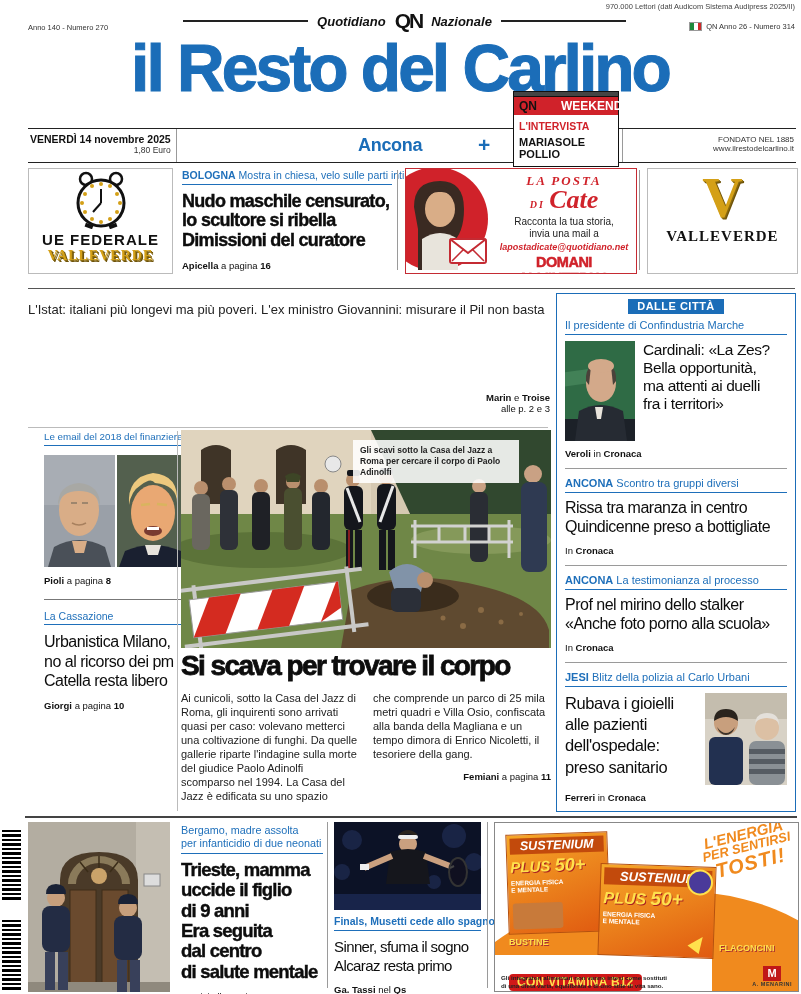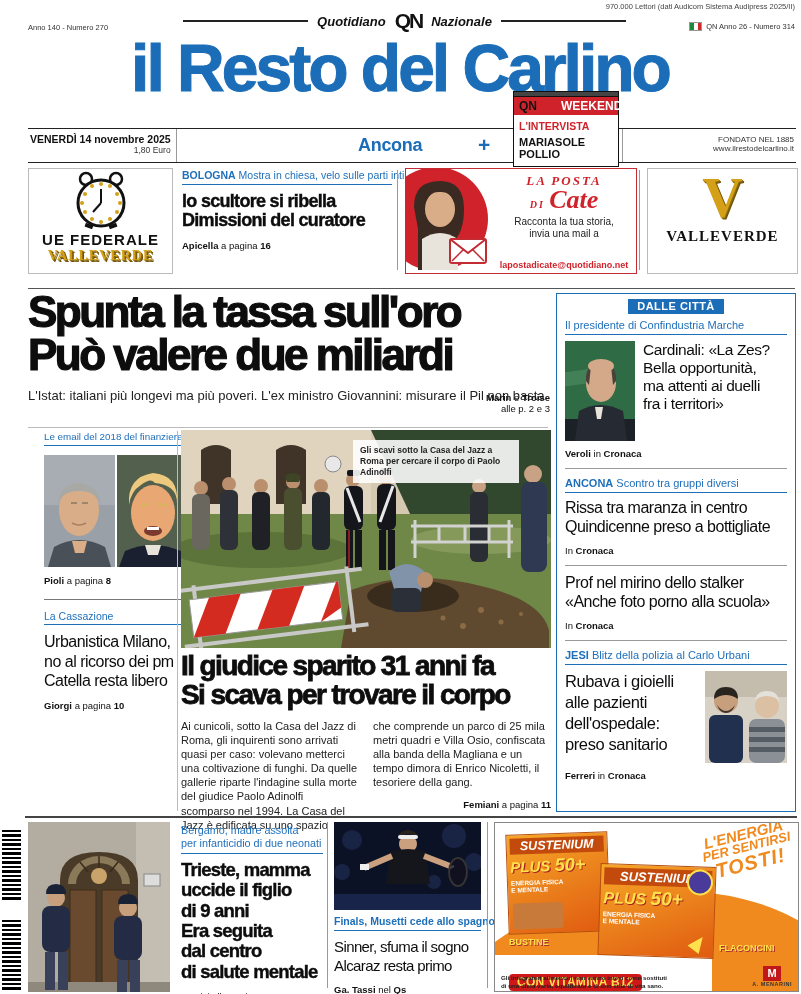--- a/index.html
+++ b/index.html
@@ -106,20 +106,21 @@
     <div style="font-size:15px;font-weight:700;letter-spacing:1px;margin-top:2px;">UE FEDERALE</div>
     <div class="goldV" style="font-size:14px;letter-spacing:1px;">VALLEVERDE</div>
   </div>
 
   <div class="abs" style="left:182px;top:169px;width:210px;">
     <div class="k nw" style="font-size:10.5px;">
       <b>BOLOGNA</b>
       <span>Mostra in chiesa, velo sulle parti intime</span>
     </div>
     <div class="hl" style="margin-top:7px;font-size:18px;font-weight:700;line-height:1.1;letter-spacing:-0.7px;-webkit-text-stroke:0.4px #0d0d0d;">
+      <div class="nw">Nudo maschile censurato,</div>
       <div class="nw">lo scultore si ribella</div>
       <div class="nw">Dimissioni del curatore</div>
     </div>
     <div class="by" style="margin-top:9px;">
       <b>Apicella</b>
       <span>a pagina</span>
       <b>16</b>
     </div>
   </div>
 
@@ -140,39 +141,35 @@
       </g>
     </svg>
     <div style="flex:1;text-align:center;padding-top:4px;">
       <div style="font-family:'Liberation Serif',serif;font-style:italic;font-weight:700;color:#d0222a;font-size:13px;letter-spacing:2px;">LA POSTA</div>
       <div style="margin-top:-4px;">
         <span style="font-family:'Liberation Serif',serif;font-style:italic;font-weight:700;color:#d0222a;font-size:10px;letter-spacing:2px;">DI</span>
         <span style="font-family:'Liberation Serif',serif;font-style:italic;font-weight:700;color:#d0222a;font-size:26px;">Cate</span>
       </div>
       <div style="font-size:10px;color:#222;line-height:1.2;margin-top:1px;">Racconta la tua storia,</div>
       <div style="font-size:10px;color:#222;line-height:1.2;">invia una mail a</div>
-      <div style="font-size:9px;color:#d0222a;font-weight:700;margin-top:20px;">lapostadicate@quotidiano.net</div>
+      <div style="font-size:9px;color:#d0222a;font-weight:700;font-style:italic;margin-top:2px;">lapostadicate@quotidiano.net</div>
       <div style="font-size:14.5px;color:#d0222a;font-weight:700;letter-spacing:-0.5px;margin-top:2px;-webkit-text-stroke:0.5px #d0222a;">DOMANI ALL'INTERNO</div>
     </div>
   </div>
 
   <div class="abs vline" style="left:639px;top:170px;height:100px;"></div>
 
   <div class="abs" style="left:647px;top:168px;width:149px;height:104px;border:1px solid #bbb;text-align:center;">
     <div class="goldV" style="font-size:56px;line-height:1.05;">V</div>
     <div style="font-family:'Liberation Serif',serif;font-weight:700;font-size:15px;letter-spacing:1px;">VALLEVERDE</div>
   </div>
 
   <div class="abs" style="left:28px;top:288px;right:6px;height:1px;background:#555;"></div>
 
   <div class="abs" style="left:28px;top:290px;width:522px;height:136px;">
-    <div class="hl" style="font-size:44px;font-weight:700;line-height:0.98;letter-spacing:-2.5px;-webkit-text-stroke:1.2px #0d0d0d;">
-      <div class="nw">Spunta la tassa sull'oro</div>
-      <div class="nw">Può valere due miliardi</div>
-    </div>
     <div style="margin-top:12px;font-size:13px;line-height:1.3;color:#222;">
       <div class="nw">L'Istat: italiani più longevi ma più poveri. L'ex ministro Giovannini: misurare il Pil non basta</div>
     </div>
     <div class="by abs" style="right:0;top:102px;text-align:right;">
       <div>
         <b>Marin</b>
         <span>e</span>
         <b>Troise</b>
       </div>
       <div>alle p. 2 e 3</div>
@@ -225,20 +222,24 @@
       </div>
       <div class="by" style="margin-top:8px;">
         <span>In</span>
         <b>Cronaca</b>
       </div>
     </div>
 
     <div class="hline" style="margin:9px 0 8px;"></div>
 
     <div>
+      <div class="k nw" style="font-size:11px;">
+        <b>ANCONA</b>
+        <span>La testimonianza al processo</span>
+      </div>
       <div class="hl" style="margin-top:6px;font-size:16px;font-weight:400;line-height:1.18;letter-spacing:-0.5px;">
         <div class="nw">Prof nel mirino dello stalker</div>
         <div class="nw">«Anche foto porno alla scuola»</div>
       </div>
       <div class="by" style="margin-top:8px;">
         <span>In</span>
         <b>Cronaca</b>
       </div>
     </div>
 
@@ -410,21 +411,20 @@
         <path d="M94,160 L126,160 L106,198 L74,198 Z" fill="#d42b20"></path>
         <path d="M158,160 L160,160 L160,186 L138,198 Z" fill="#d42b20"></path>
       </g>
     </svg>
     <div class="abs" style="top:10px;right:10px;width:152px;background:rgba(255,255,255,0.88);padding:5px 7px;
          font-size:8.5px;font-weight:700;line-height:1.3;color:#222;">Gli scavi sotto la Casa del Jazz a Roma per cercare il corpo di Paolo Adinolfi</div>
   </div>
 
   <div class="abs" style="left:181px;top:652px;width:370px;">
     <div class="hl" style="font-size:28px;font-weight:700;line-height:1.02;letter-spacing:-1.6px;-webkit-text-stroke:0.8px #0d0d0d;">
-      <div class="nw">Il giudice sparito 31 anni fa</div>
       <div class="nw">Si scava per trovare il corpo</div>
     </div>
     <div style="display:flex;gap:14px;margin-top:10px;">
       <div style="flex:1;font-size:11px;line-height:1.28;color:#222;">Ai cunicoli, sotto la Casa del Jazz di Roma, gli inquirenti sono arrivati quasi per caso: volevano metterci una coltivazione di funghi. Da quelle gallerie riparte l'indagine sulla morte del giudice Paolo Adinolfi scomparso nel 1994. La Casa del Jazz è edificata su uno spazio</div>
       <div style="flex:1;">
         <div style="font-size:11px;line-height:1.28;color:#222;">che comprende un parco di 25 mila metri quadri e Villa Osio, confiscata alla banda della Magliana e un tempo dimora di Enrico Nicoletti, il tesoriere della gang.</div>
         <div class="by" style="text-align:right;margin-top:10px;">
           <b>Femiani</b>
           <span>a pagina</span>
           <b>11</b>

